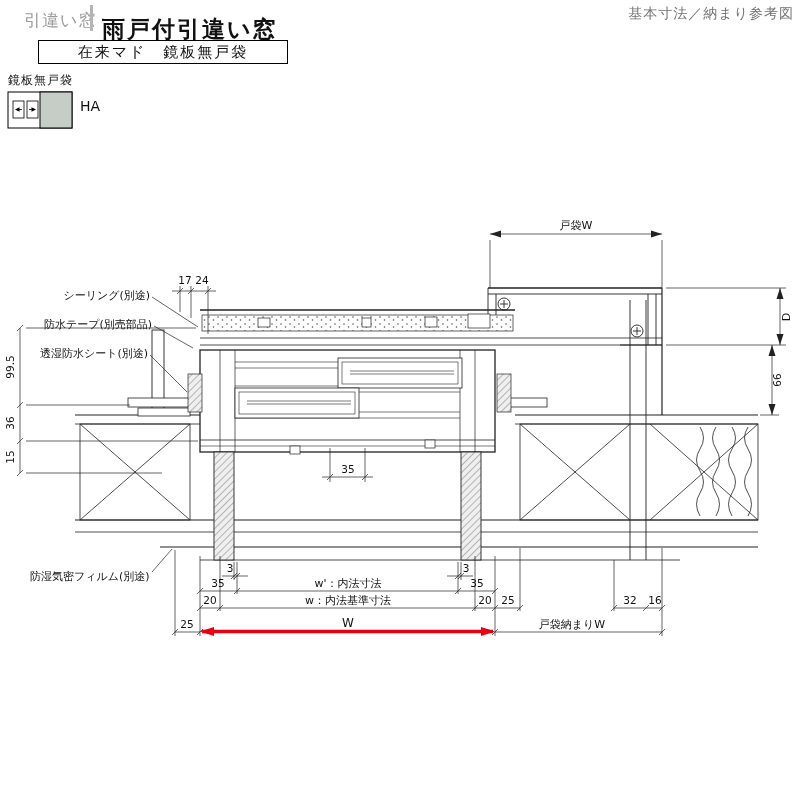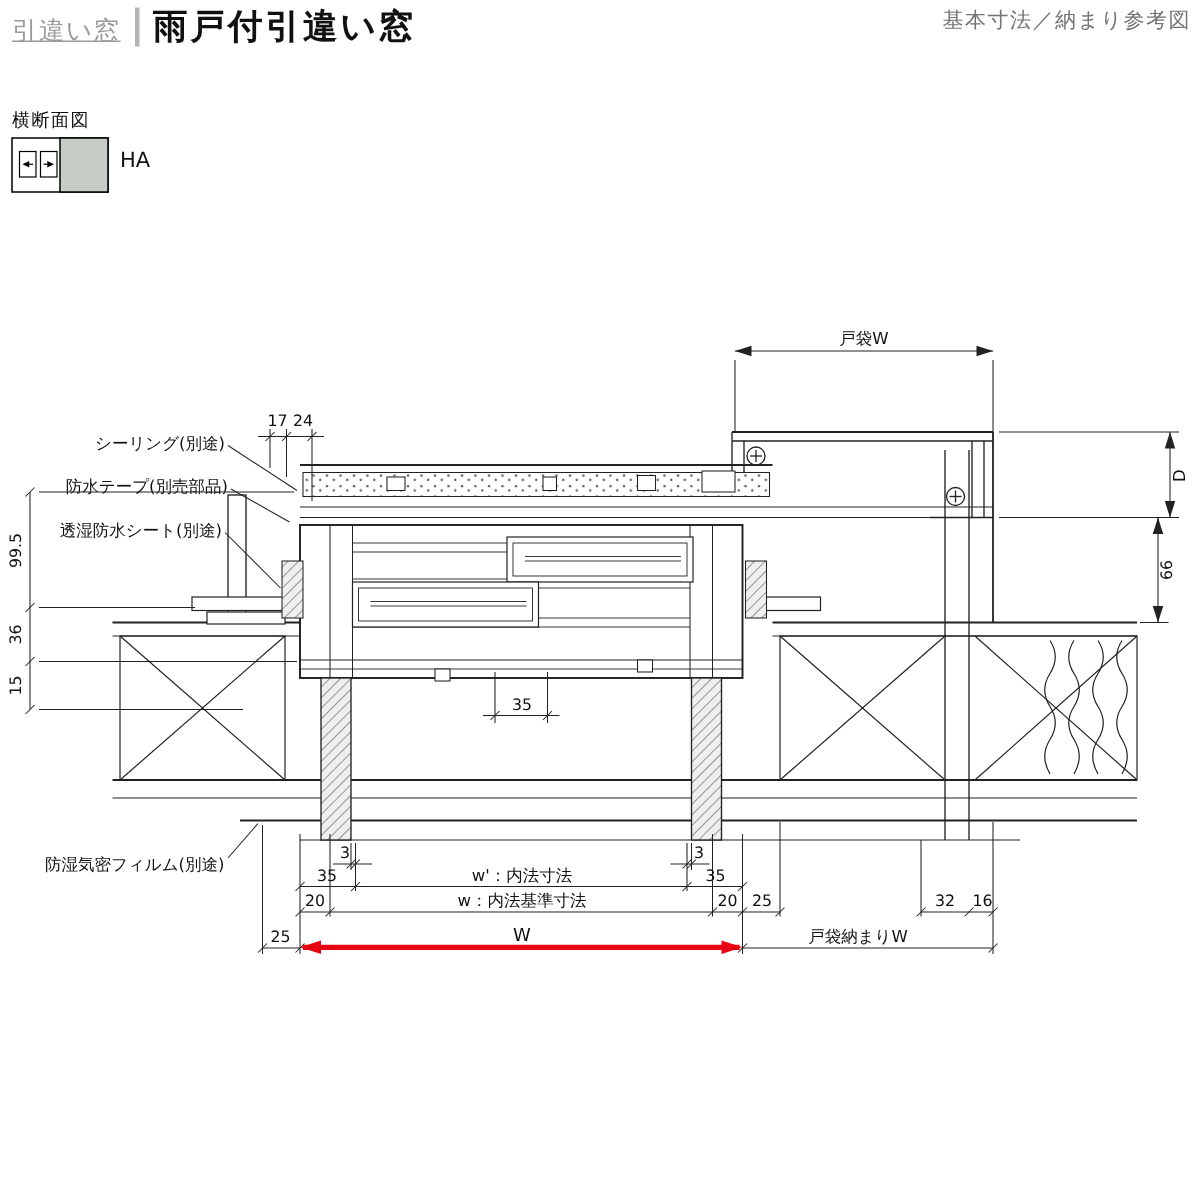--- a/index.html
+++ b/index.html
@@ -1,37 +1,38 @@
 <!DOCTYPE html>
 <html><head>
 <meta charset="utf-8">
 <style>
   html,body{margin:0;padding:0;background:#fff;}
   .canvas{position:relative;width:800px;height:800px;background:#fff;overflow:hidden;
           font-family:"DejaVu Sans","Liberation Sans",sans-serif;color:#111;}
-  .hdr-cat{position:absolute;left:8px;top:9px;font-size:17px;letter-spacing:1px;color:#9b9b9b;text-decoration:underline;}
+  .hdr-cat{position:absolute;left:24px;top:9px;font-size:17px;letter-spacing:1px;color:#9b9b9b;}
   .hdr-div{position:absolute;left:90px;top:5px;width:3px;height:26px;background:#b5b5b5;}
-  .hdr-title{position:absolute;left:102px;top:2px;font-size:23px;font-weight:bold;letter-spacing:2px;color:#111;}
+  .hdr-title{position:absolute;left:102px;top:14px;font-size:23px;font-weight:bold;letter-spacing:2px;color:#111;}
   .hdr-ref{position:absolute;right:6px;top:5px;font-size:14px;letter-spacing:1px;color:#737373;}
   .specbox{position:absolute;left:38px;top:40px;width:248px;height:22px;border:1.5px solid #000;
            display:flex;align-items:center;justify-content:center;font-size:15px;letter-spacing:2px;}
   .sectitle{position:absolute;left:8px;top:72px;font-size:12px;letter-spacing:1px;}
   svg.drawing{position:absolute;left:0;top:0;}
   svg text{fill:#111;font-family:"DejaVu Sans","Liberation Sans",sans-serif;}
 </style>
 </head>
 <body>
 
 <div class="canvas">
 
   <span class="hdr-cat">引違い窓</span>
   <span class="hdr-div"></span>
   <span class="hdr-title">雨戸付引違い窓</span>
   <span class="hdr-ref">基本寸法／納まり参考図</span>
-  <div class="sectitle">横断面図</div>
+  <div class="specbox">在来マド　鏡板無戸袋</div>
+  <div class="sectitle">鏡板無戸袋</div>
 
   <svg class="drawing" width="800" height="800" viewBox="0 0 800 800">
     <defs>
       <pattern id="hatch" width="5" height="5" patternUnits="userSpaceOnUse" patternTransform="rotate(45)">
         <rect width="5" height="5" fill="#efefef"></rect>
         <line x1="0" y1="0" x2="0" y2="5" stroke="#777" stroke-width="1"></line>
       </pattern>
       <pattern id="stipple" width="9" height="7" patternUnits="userSpaceOnUse">
         <rect width="9" height="7" fill="#fff"></rect>
         <circle cx="2" cy="2" r="0.8" fill="#555"></circle>

